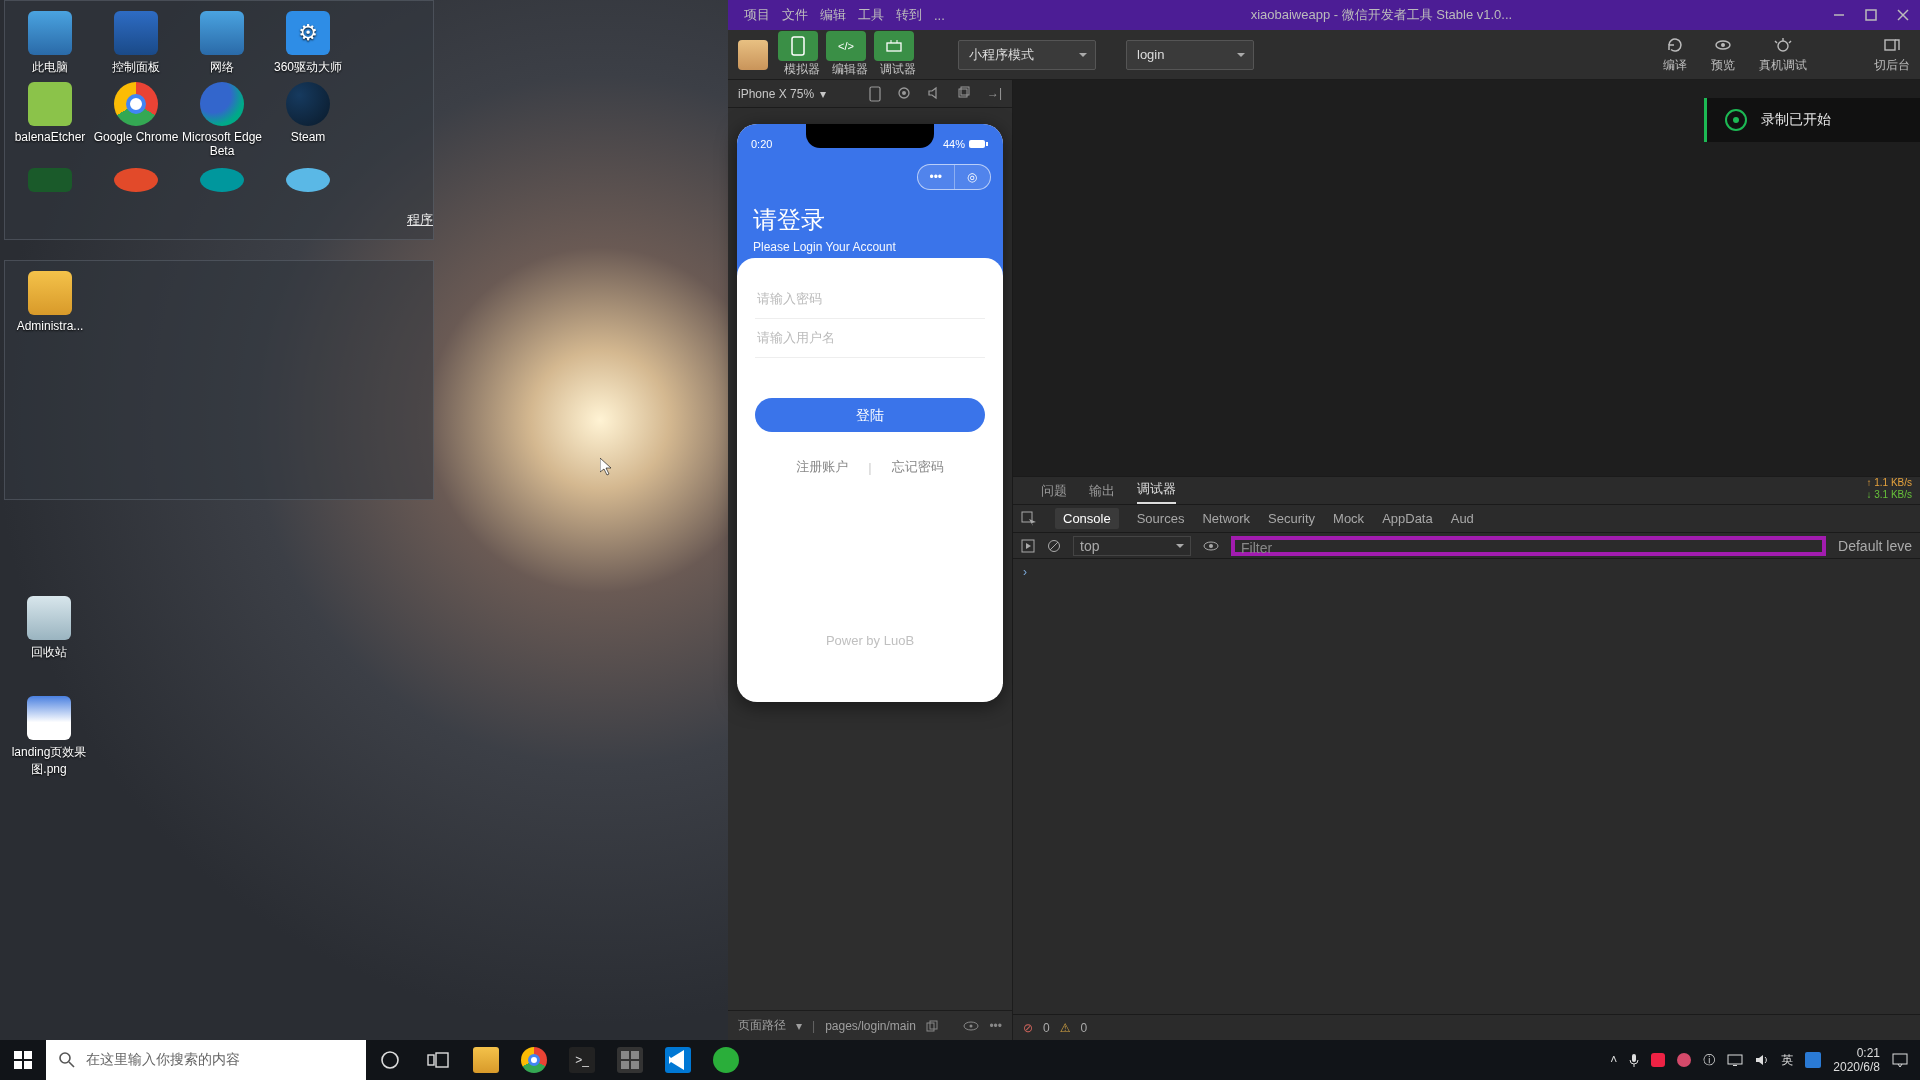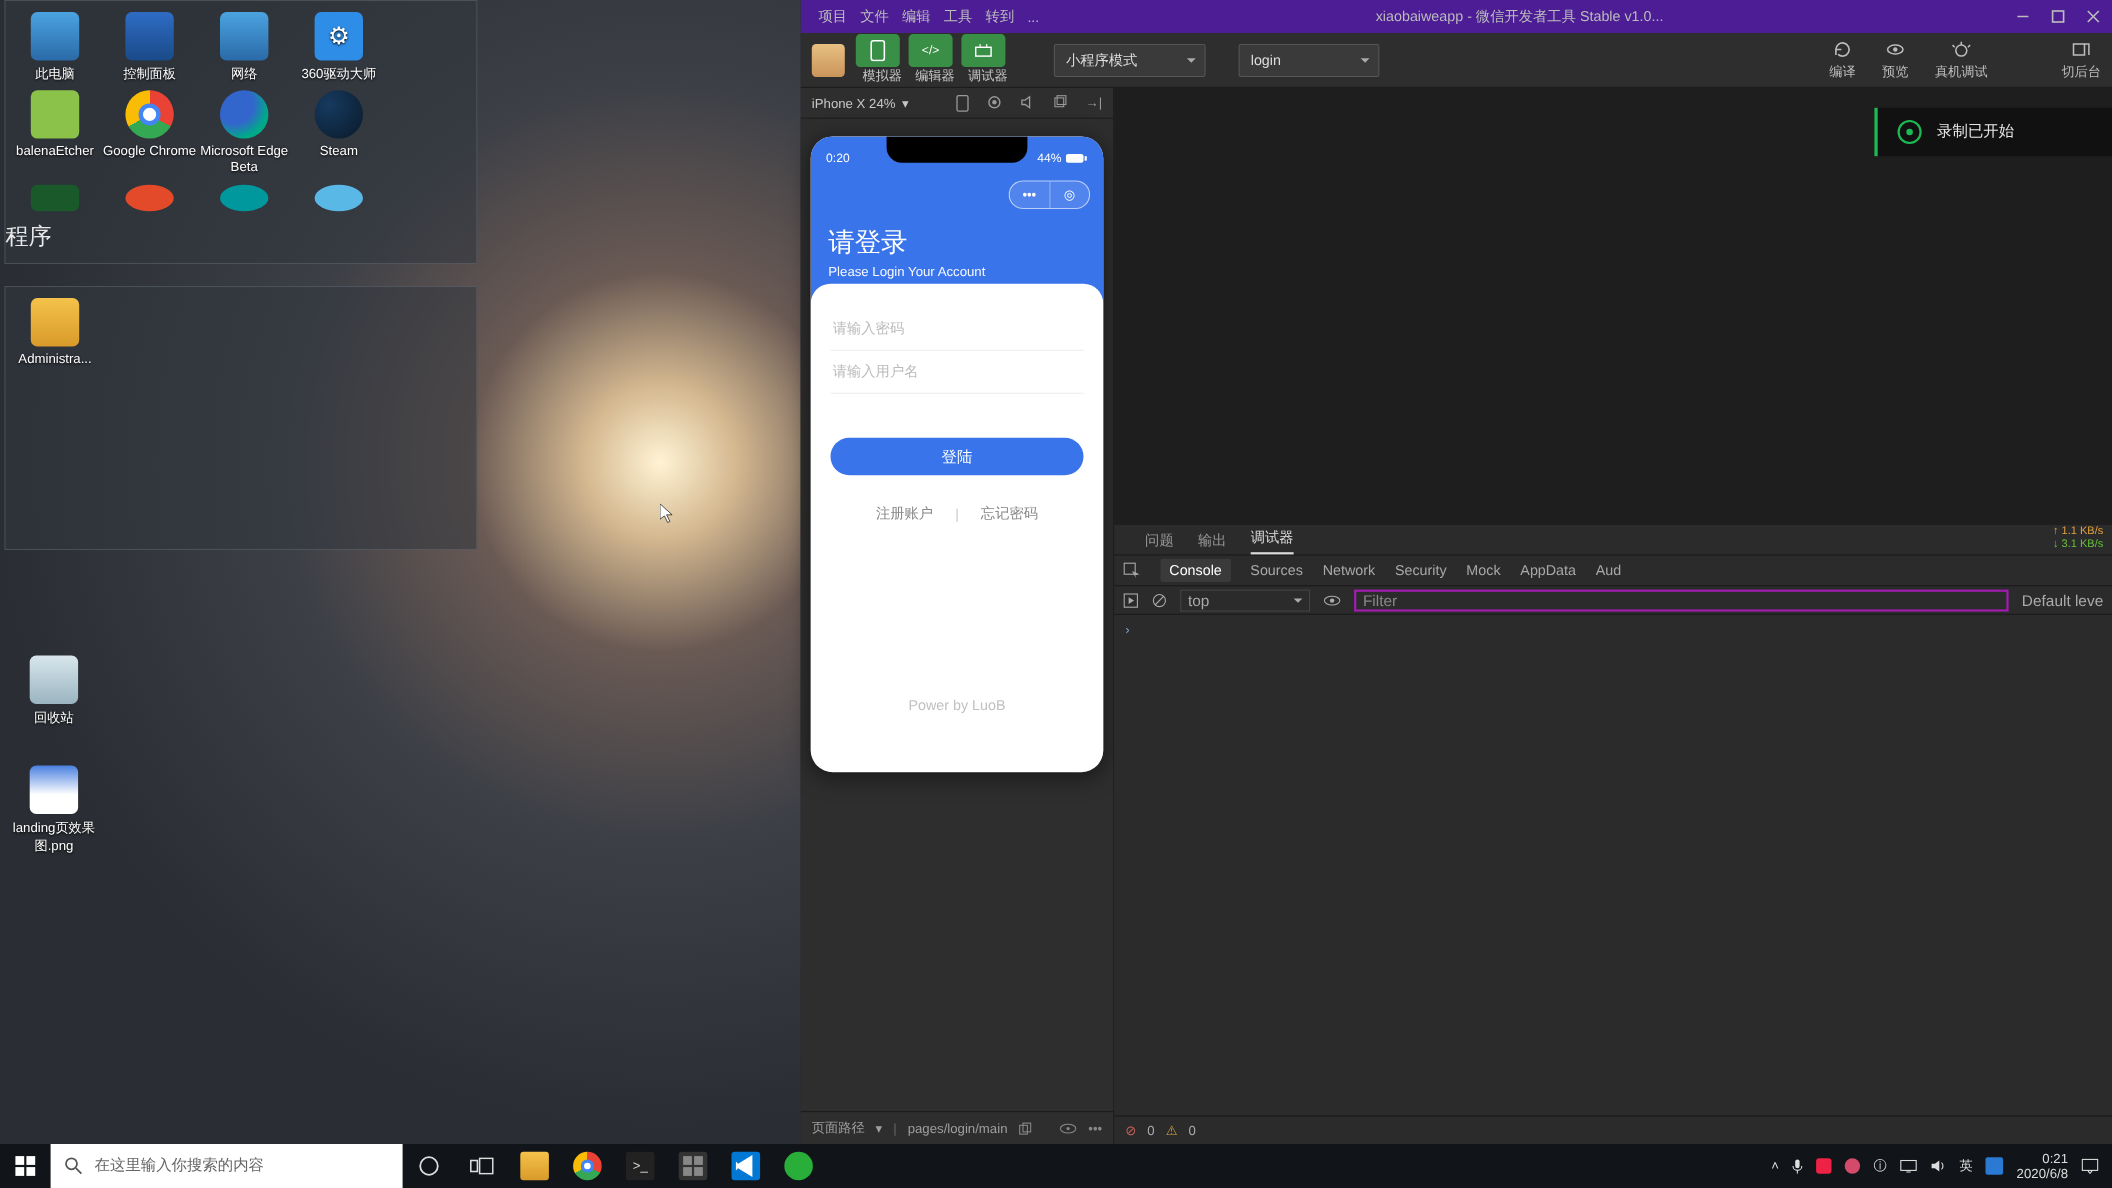--- a/index.html
+++ b/index.html
@@ -6,21 +6,21 @@
 html, body { width: 1920px; height: 1080px; overflow: hidden; background: #1a2a3a; }
 
 
 .desktop {
   position: absolute; left: 0; top: 0; width: 728px; height: 1040px;
   background: radial-gradient(circle at 600px 420px, #fff3d4 0%, #d4b890 8%, #6a5a54 20%, #3c3f46 40%, #2a2d33 70%);
 }
 .fence {
   position: absolute; background: rgba(50,55,62,0.55); border: 1px solid rgba(120,130,140,.35);
 }
-.fence-title { text-align: left; color: #e8e8e8; font-size: 21px; padding: 8px 0 6px; }
+.fence-title { text-align: right; color: #e8e8e8; font-size: 13px; padding: 8px 0 6px; text-decoration: underline; }
 .icon-grid { display: flex; flex-wrap: wrap; align-content: flex-start; }
 .di { width: 86px; text-align: center; color: #fff; font-size: 12px; text-shadow: 0 1px 2px #000; padding-top: 6px; }
 .di .ic { width: 44px; height: 44px; margin: 0 auto 4px; border-radius: 6px; }
 
 
 .devwin { position: absolute; left: 728px; top: 0; right: 0; height: 1040px; background: #2e2e2e; color: #bdbdbd; font-size: 13px; display: flex; flex-direction: column; }
 .menubar { height: 30px; display: flex; align-items: center; background: #4c1d95; padding: 0 10px; }
 .menubar .mi { padding: 0 6px; cursor: default; }
 .menubar .spacer { flex: 1; }
 .menubar .title { color: #bbb; }
@@ -76,21 +76,21 @@
 .ctabs1 { height: 28px; display: flex; align-items: flex-end; padding-left: 28px; font-size: 13px; gap: 22px; color: #9a9a9a; border-bottom: 1px solid #1a1a1a; position: relative; }
 .ctabs1 .active { color: #ddd; border-bottom: 2px solid #ddd; padding-bottom: 4px; }
 .netstat { position: absolute; right: 8px; top: 0; font-size: 10px; line-height: 12px; text-align: right; }
 .netstat .up { color: #e6a23c; } .netstat .dn { color: #67c23a; }
 .ctabs2 { height: 28px; display: flex; align-items: center; padding-left: 8px; gap: 18px; font-size: 13px; color: #a8a8a8; border-bottom: 1px solid #1a1a1a; }
 .ctabs2 .ico { width: 16px; height: 16px; }
 .ctabs2 .active { background: #3a3a3a; padding: 3px 8px; border-radius: 2px; color: #fff; }
 .cfilter { height: 26px; display: flex; align-items: center; gap: 12px; padding: 0 8px; font-size: 14px; color: #aaa; border-bottom: 1px solid #1a1a1a; }
 .cfilter .topsel { flex: 0 0 118px; border: 1px solid #444; height: 20px; display: flex; align-items: center; padding: 0 6px; position: relative; }
 .cfilter .topsel::after { content: ""; position: absolute; right: 6px; top: 7px; border: 4px solid transparent; border-top-color: #aaa; }
-.cfilter .flt { flex: 1; border: 2px solid #a21caf; height: 20px; padding: 0 6px; color: #888; }
+.cfilter .flt { flex: 1; border: 4px solid #a21caf; height: 20px; padding: 0 6px; color: #888; }
 .cbody { flex: 1; background: #2b2b2b; padding: 6px 10px; color: #7aa7d6; font-family: Consolas, monospace; font-size: 12px; }
 .cfoot { height: 26px; border-top: 1px solid #1a1a1a; display: flex; align-items: center; gap: 10px; padding: 0 10px; font-size: 12px; color: #aaa; }
 
 
 .taskbar { position: absolute; left: 0; bottom: 0; right: 0; height: 40px; background: #111418; display: flex; align-items: center; color: #ddd; }
 .start { width: 46px; height: 40px; display: flex; align-items: center; justify-content: center; }
 .winlogo { width: 18px; height: 18px; display: grid; grid-template: 1fr 1fr / 1fr 1fr; gap: 2px; }
 .winlogo span { background: #fff; }
 .search { flex: 0 0 320px; height: 40px; background: #fff; display: flex; align-items: center; padding: 0 12px; color: #666; font-size: 14px; gap: 10px; }
 .tb-icons { display: flex; }
@@ -243,21 +243,21 @@
             </svg></span>
         <div>切后台</div>
       </div>
     </div>
   </div>
 
   <div class="below-toolbar">
 
     <div class="sim-col">
       <div class="sim-head">
-        <span>iPhone X 24%</span>
+        <span>iPhone X 75%</span>
         <span>▾</span>
         <div class="sh-right">
           <span>
               <svg width="12" height="16" viewBox="0 0 12 16">
                 <rect x="1" y="1" width="10" height="14" rx="1.5" fill="none" stroke="#999" stroke-width="1.2"></rect>
               </svg>
             </span>
           <span>
               <svg width="14" height="14" viewBox="0 0 14 14">
                 <circle cx="7" cy="7" r="5" fill="none" stroke="#999" stroke-width="1.3"></circle>

